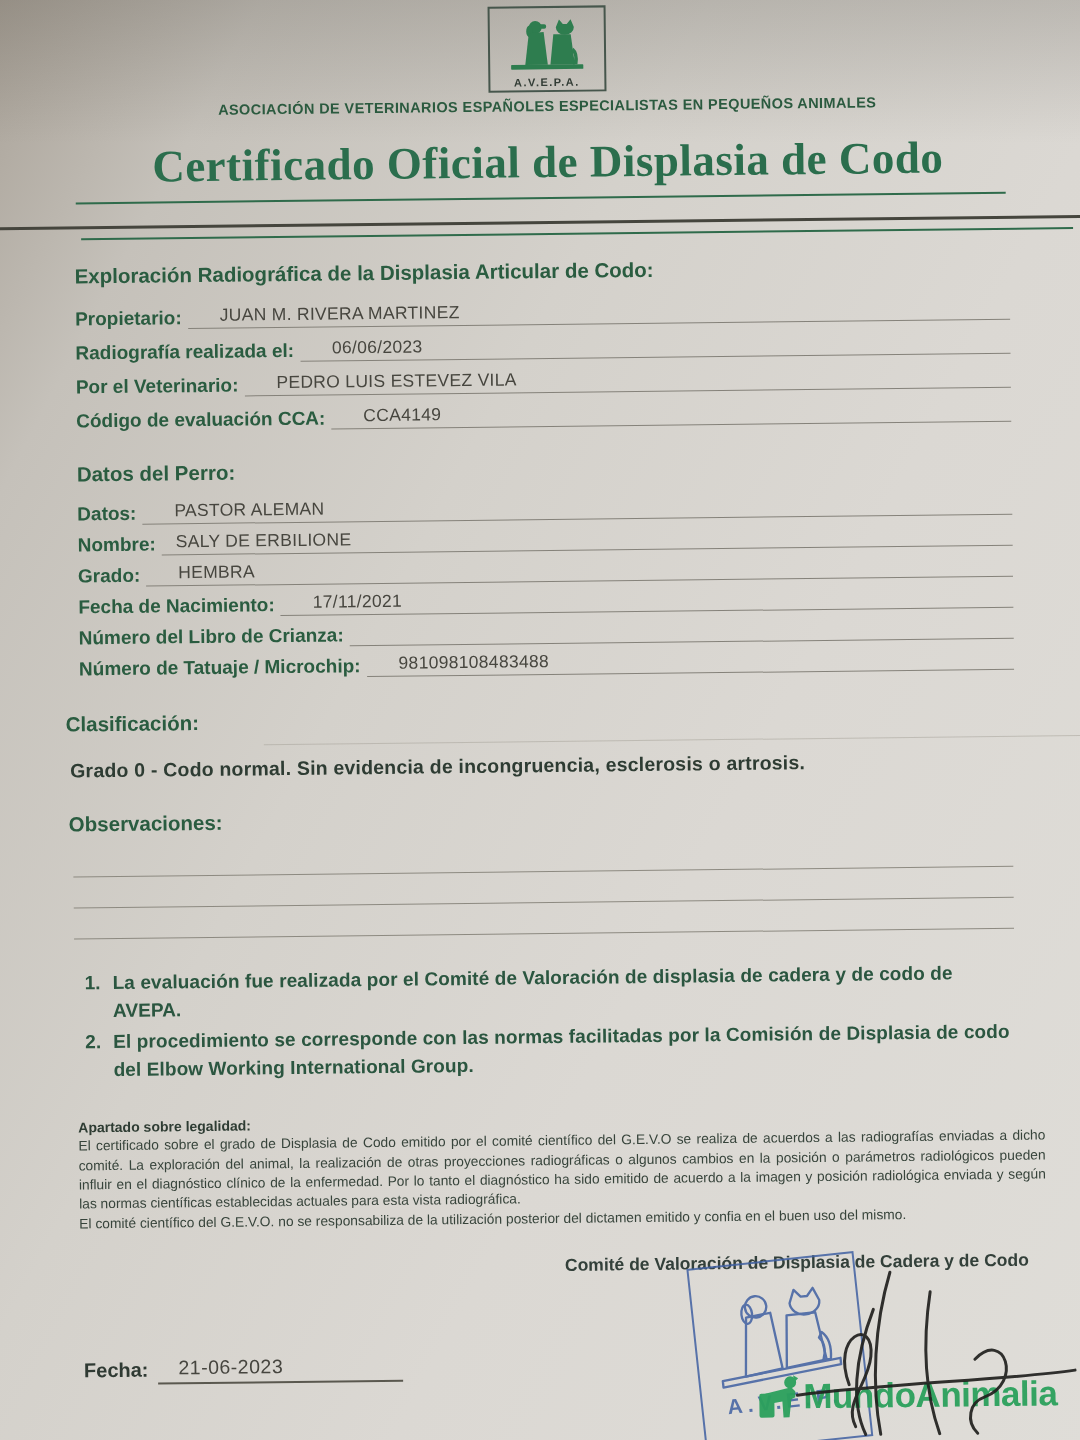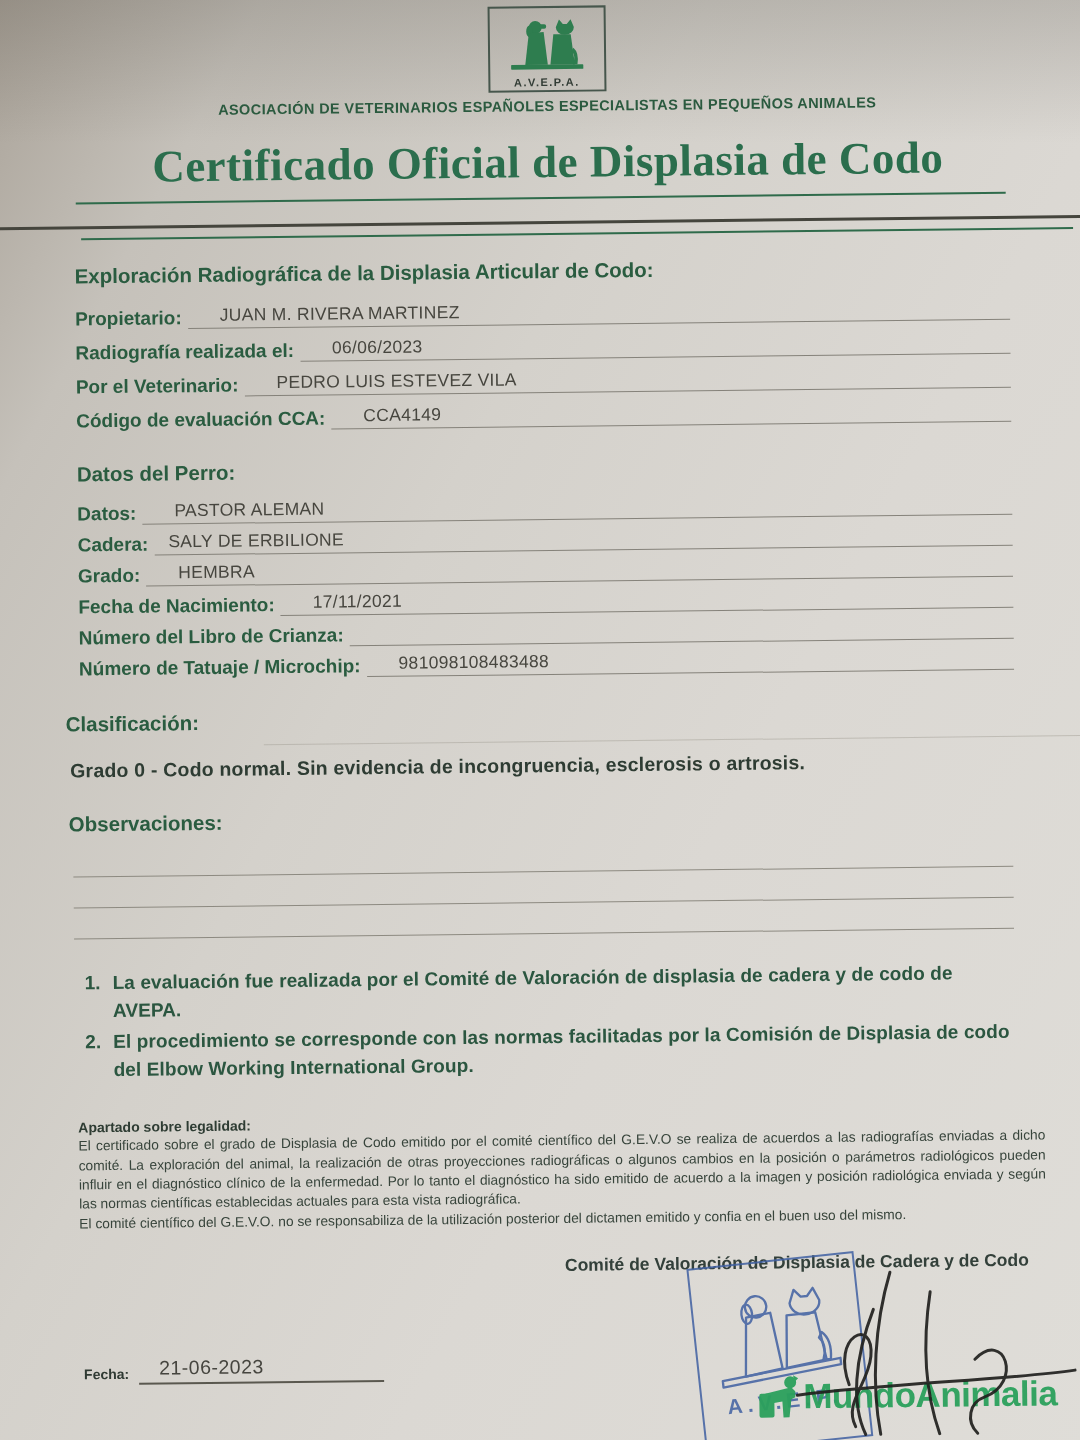--- a/index.html
+++ b/index.html
@@ -64,21 +64,21 @@
     border:2.5px solid #4060a2;transform:rotate(-5.5deg);opacity:.85;z-index:1;
     display:flex;flex-direction:column;align-items:center;justify-content:flex-start;
     box-sizing:border-box;padding-top:26px;
   }
   .stamp-caption{font-size:21px;color:#4060a2;letter-spacing:5px;margin-top:2px;font-weight:600;}
   .watermark{position:absolute;left:748px;top:1372px;display:flex;align-items:center;z-index:2;opacity:.95;}
   .watermark-text{font-size:35px;font-weight:700;color:#2ba15c;letter-spacing:-.5px;margin-left:4px;}
   .signature{position:absolute;left:770px;top:1268px;z-index:3;}
 
   .fecha{position:absolute;left:75px;top:1352px;display:flex;align-items:flex-end;z-index:2;}
-  .fecha-label{font-size:14px;font-weight:700;color:#2f3a33;padding-bottom:3px;text-align:center;}
+  .fecha-label{font-size:20px;font-weight:700;color:#2f3a33;padding-bottom:3px;text-align:center;}
   .fecha-line{width:225px;border-bottom:2px solid #5a584f;margin-left:10px;
               font-size:19.5px;color:#46453f;padding:0 0 3px 20px;letter-spacing:.5px;}
 </style>
 </head>
 <body>
 
 <div class="paper">
   <div class="content">
 
     <div class="logo-box">
@@ -128,21 +128,21 @@
     </div>
 
     <div class="sec-heading" style="margin-top:30px;">Datos del Perro:</div>
 
     <div class="fields">
       <div class="frow h32">
         <span class="flabel">Datos:</span>
         <span class="fvalue">PASTOR ALEMAN</span>
       </div>
       <div class="frow h32">
-        <span class="flabel">Cadera:</span>
+        <span class="flabel">Nombre:</span>
         <span class="fvalue" style="padding-left:14px;">SALY DE ERBILIONE</span>
       </div>
       <div class="frow h32">
         <span class="flabel">Grado:</span>
         <span class="fvalue">HEMBRA</span>
       </div>
       <div class="frow h32">
         <span class="flabel">Fecha de Nacimiento:</span>
         <span class="fvalue">17/11/2021</span>
       </div>

